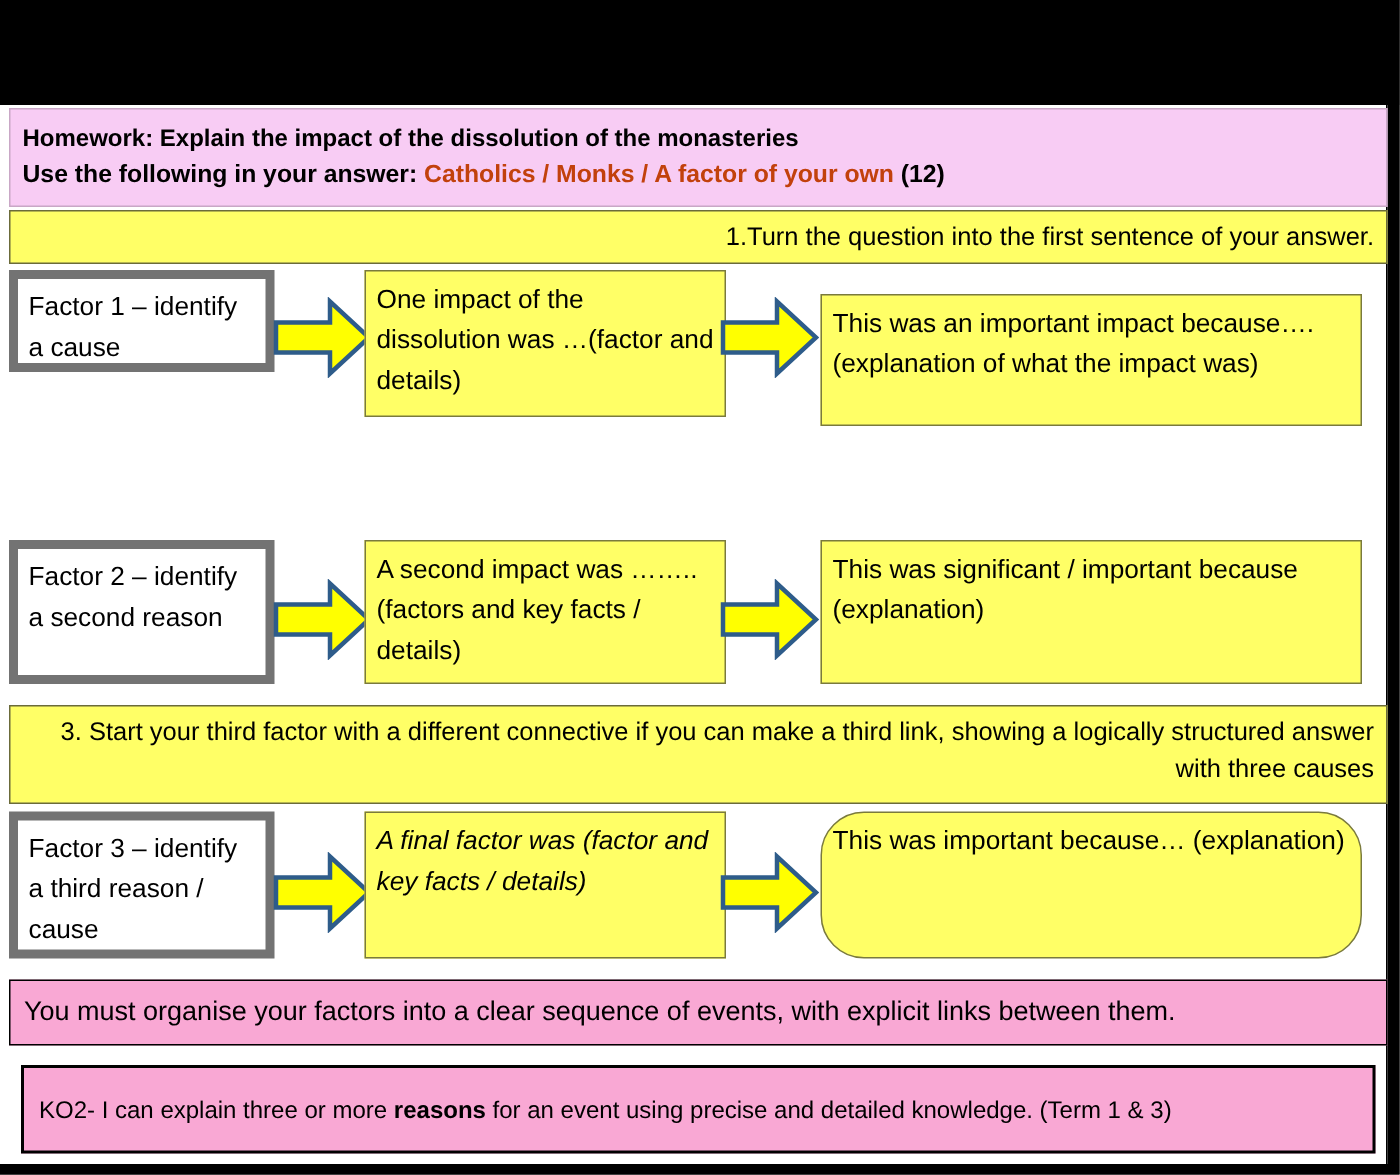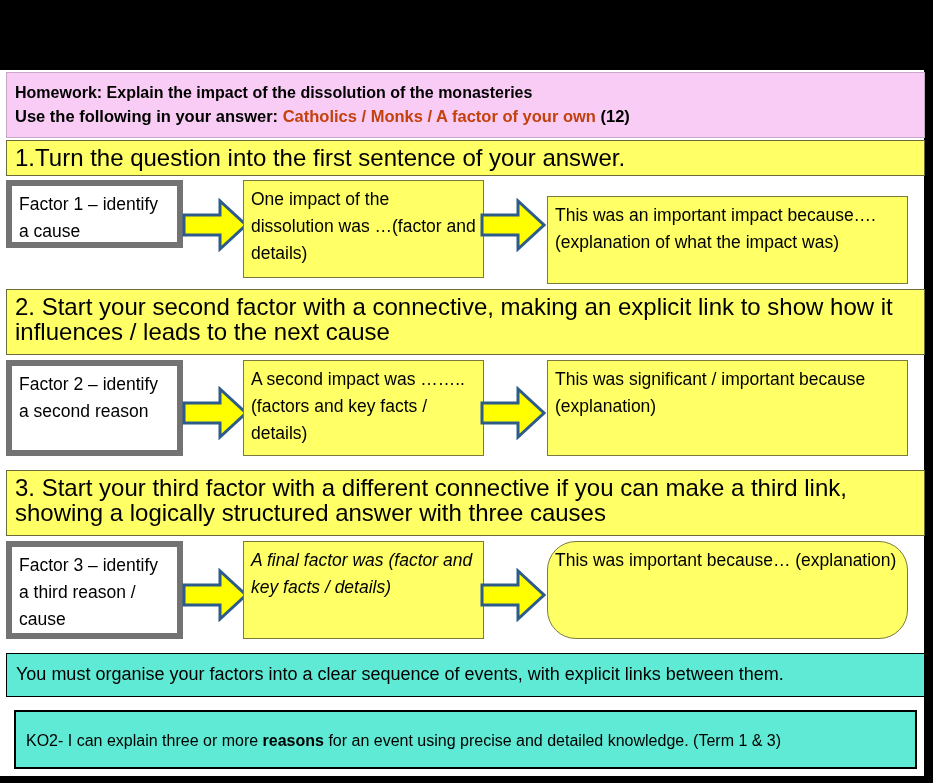--- a/index.html
+++ b/index.html
@@ -65,23 +65,24 @@
     white-space: nowrap;
   }
   .red { color: #c2410c; }
 
   
   .band {
     position: absolute;
     background: #ffff66;
     border: 1px solid #6b6b3a;
     box-sizing: border-box;
-    font-size: 24px;
+    font-size: 17px;
     line-height: 25px;
     padding: 4px 8px 0 8px;
+    text-align: right;
   }
   .band.step1 { left: 4px; top: 70px;  width: 919px; height: 36px; }
   .band.step2 { left: 4px; top: 219px; width: 919px; height: 66px; }
   .band.step3 { left: 4px; top: 400px; width: 919px; height: 66px; }
 
   
   .row { position: absolute; left: 0; width: 923px; }
   .row1 { top: 110px; height: 105px; }
   .row2 { top: 290px; height: 106px; }
   .row3 { top: 471px; height: 107px; }
@@ -130,21 +131,21 @@
   .row1 .arrow.a2 { left: 478px; top: 18px; }
   .row2 .arrow.a1 { left: 180px; top: 26px; }
   .row2 .arrow.a2 { left: 478px; top: 26px; }
   .row3 .arrow.a1 { left: 180px; top: 27px; }
   .row3 .arrow.a2 { left: 478px; top: 27px; }
   .arrow svg { display: block; width: 100%; height: 100%; }
 
   
   .note {
     position: absolute;
-    background: #5eead4;
+    background: #f9a8d4;
     box-sizing: border-box;
     font-size: 18px;
     line-height: 26px;
   }
   .note.organise {
     left: 4px; top: 583px; width: 919px; height: 44px;
     border: 1px solid #000000;
     padding: 7px 9px 0 9px;
   }
   .note.ko2 {
@@ -178,21 +179,20 @@
       </div>
       <div class="cell yellow c2">One impact of the dissolution was …(factor and details)</div>
       <div class="arrow a2">
         <svg viewBox="0 0 66 54" preserveAspectRatio="none" aria-hidden="true">
           <polygon points="2,17 38,17 38,3 64,27 38,51 38,37 2,37" fill="#ffff00" stroke="#2e5c8a" stroke-width="3" stroke-linejoin="miter"></polygon>
         </svg>
       </div>
       <div class="cell yellow c3">This was an important impact because…. (explanation of what the impact was)</div>
     </div>
 
-    <div class="band step2">2. Start your second factor with a connective, making an explicit link to show how it influences / leads to the next cause</div>
 
     <div class="row row2">
       <div class="cell white c1">Factor 2 – identify a second reason</div>
       <div class="arrow a1">
         <svg viewBox="0 0 66 54" preserveAspectRatio="none" aria-hidden="true">
           <polygon points="2,17 38,17 38,3 64,27 38,51 38,37 2,37" fill="#ffff00" stroke="#2e5c8a" stroke-width="3" stroke-linejoin="miter"></polygon>
         </svg>
       </div>
       <div class="cell yellow c2">A second impact was …….. (factors and key facts / details)</div>
       <div class="arrow a2">

